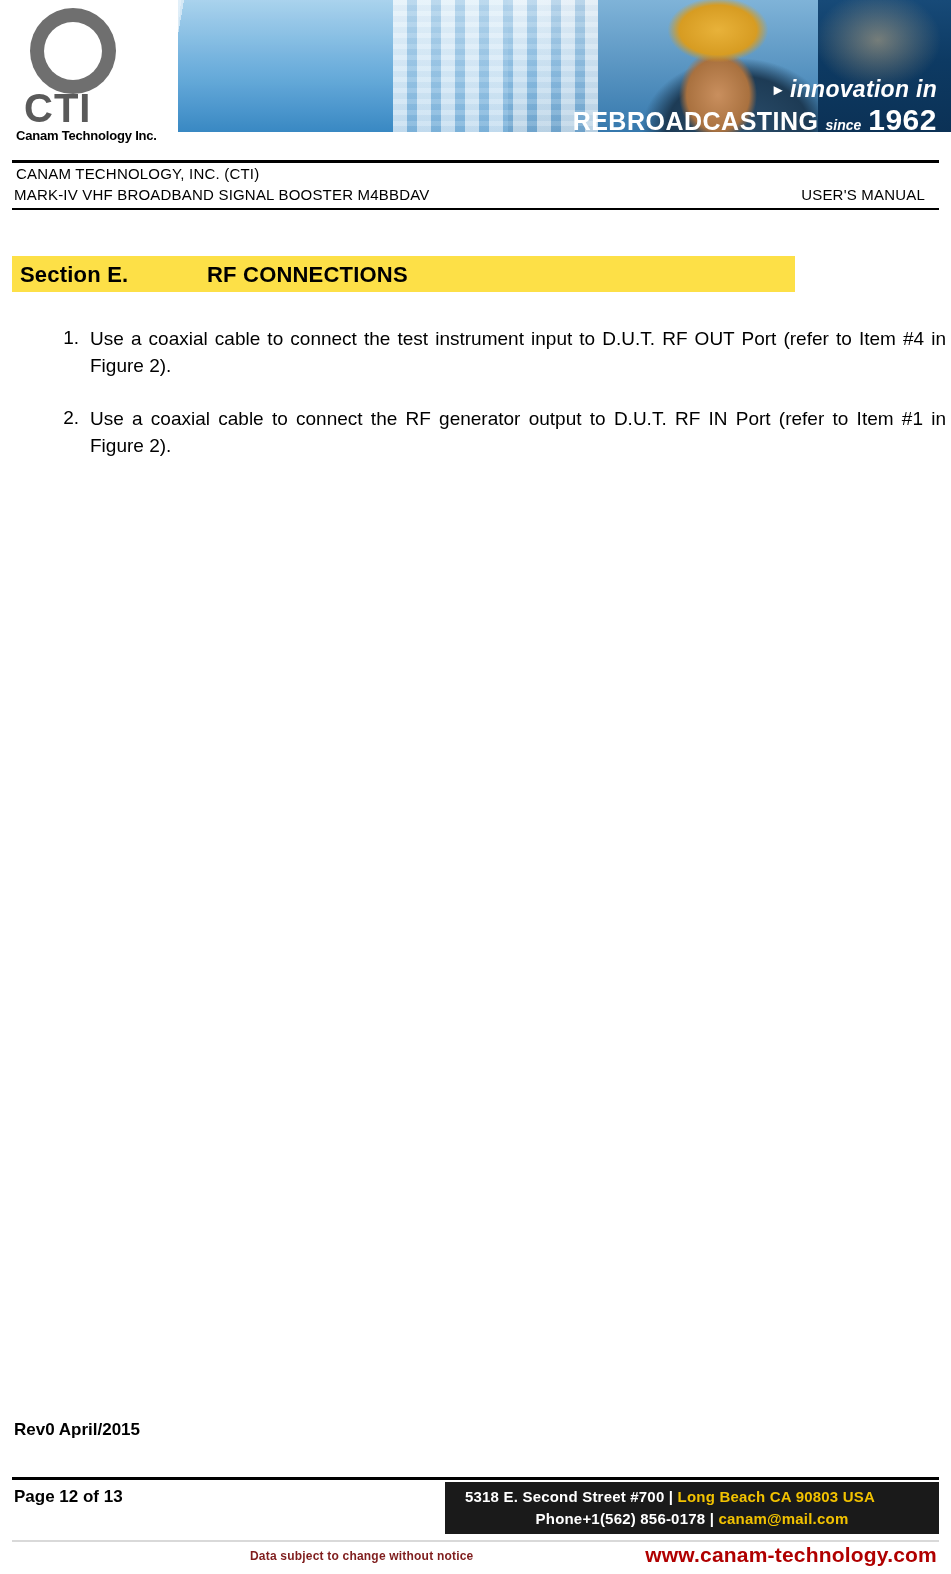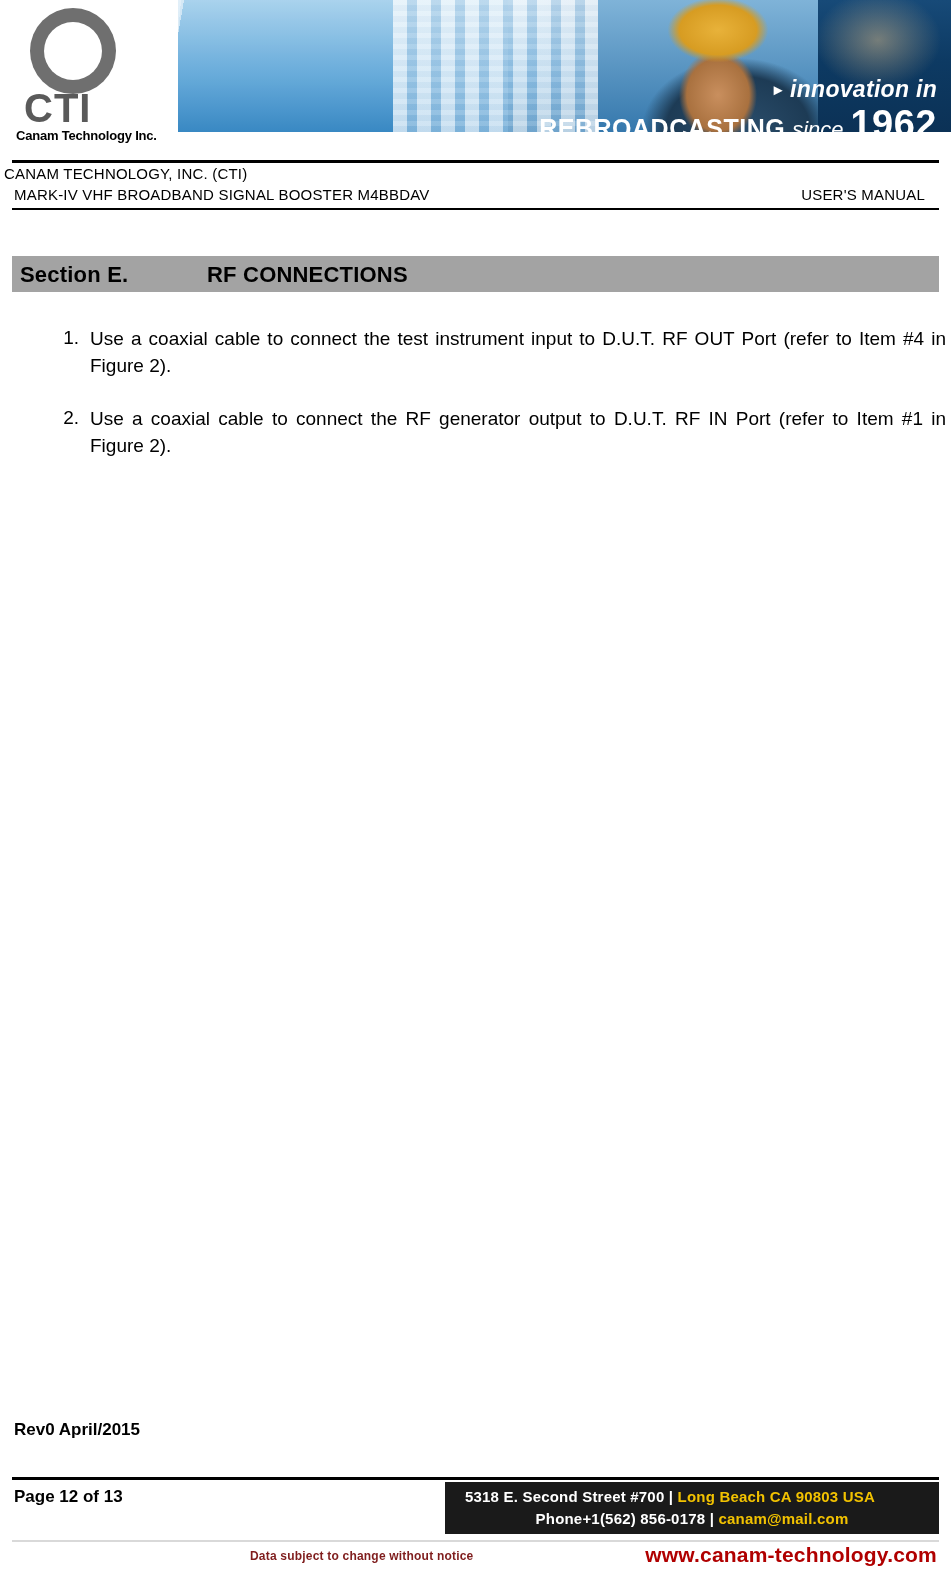--- a/index.html
+++ b/index.html
@@ -89,25 +89,25 @@
     margin-top: 4px;
     font-size: 25px;
     font-weight: bold;
     white-space: nowrap;
   }
   .tagline-bottom .word {
     letter-spacing: 0.5px;
   }
   .tagline-bottom .since {
     font-style: italic;
-    font-weight: normal;
-    font-size: 22px;
+    font-weight: bold;
+    font-size: 14px;
   }
   .tagline-bottom .year {
-    font-size: 38px;
+    font-size: 30px;
     letter-spacing: 0.5px;
   }
 
   
   .logo-box {
     position: absolute;
     left: 14px;
     top: 6px;
     width: 150px;
     height: 142px;
@@ -180,21 +180,21 @@
   .hdr-rule-bottom {
     position: absolute;
     left: 12px;
     top: 208px;
     width: 927px;
     height: 2px;
     background: #000000;
   }
   .hdr-line1 {
     position: absolute;
-    left: 4px;
+    left: 16px;
     top: 165px;
     font-size: 15px;
     letter-spacing: 0.2px;
   }
   .hdr-line2-left {
     position: absolute;
     left: 14px;
     top: 186px;
     font-size: 15px;
     letter-spacing: 0.2px;
@@ -205,23 +205,23 @@
     top: 186px;
     font-size: 15px;
     letter-spacing: 0.2px;
   }
 
   
   .section-bar {
     position: absolute;
     left: 12px;
     top: 256px;
-    width: 927px;
+    width: 783px;
     height: 36px;
-    background: #a3a3a3;
+    background: #fde047;
   }
   .section-label {
     position: absolute;
     left: 8px;
     top: 6px;
     font-size: 22px;
     font-weight: bold;
     letter-spacing: 0.2px;
   }
   .section-title {

